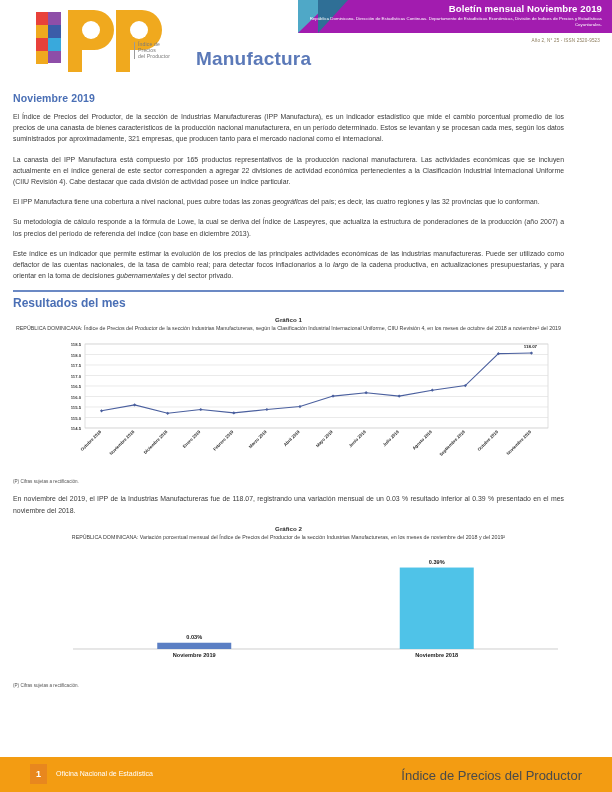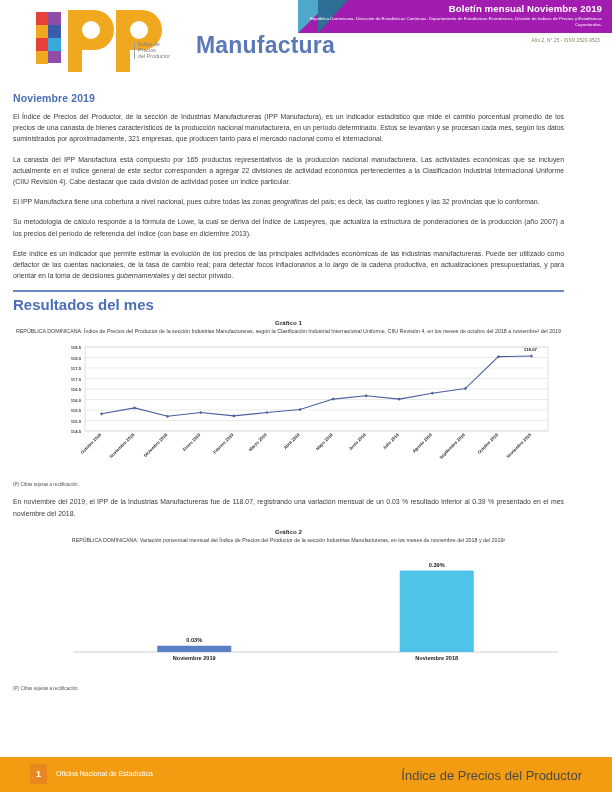--- a/index.html
+++ b/index.html
@@ -15,22 +15,22 @@
   
   .header { position:relative; height:88px; }
 
   .logo-wrap { position:absolute; left:30px; top:4px; width:160px; height:76px; }
   .logo-svg { display:block; }
   .logo-tag { position:absolute; left:104px; top:38px; width:62px; line-height:1.12; }
   .logo-tag div { font-size:5.2px; color:#7b7b7b; letter-spacing:.1px; }
   .logo-tag .bar { border-left:1.6px solid #9a9a9a; padding-left:3px; }
 
   .manufactura {
-    position:absolute; left:196px; top:32px;
-    font-size:23px; font-weight:bold; color:#5b79b8; letter-spacing:.2px;
+    position:absolute; left:196px; top:48px;
+    font-size:19px; font-weight:bold; color:#5b79b8; letter-spacing:.2px;
   }
 
   .banner {
     position:absolute; left:298px; top:0; width:314px; height:33px;
     background:#a21caf; overflow:hidden;
   }
   .banner .tri1 { position:absolute; left:0; top:0; width:0; height:0;
     border-left:34px solid #4fa8c7; border-bottom:33px solid transparent; }
   .banner .tri2 { position:absolute; left:20px; top:0; width:0; height:0;
     border-left:30px solid #2f6f96; border-bottom:33px solid transparent; }
@@ -56,21 +56,21 @@
   p.para {
     font-size:6.9px; line-height:1.62; text-align:justify;
     color:#3a3a3a; margin-bottom:9px;
   }
   p.para i { font-style:italic; }
 
   .rule {
     height:1.4px; background:#6b89c4; margin:4px 0 4px 0;
   }
   h2.results {
-    font-size:15px; font-weight:bold; color:#4a6fb5;
+    font-size:12px; font-weight:bold; color:#4a6fb5;
     margin-bottom:4px;
   }
 
   
   .chart-title {
     text-align:center; font-size:6.2px; font-weight:bold;
     color:#2b2b2b; margin-top:6px;
   }
   .chart-sub {
     text-align:center; font-size:5.3px; color:#3a3a3a;

